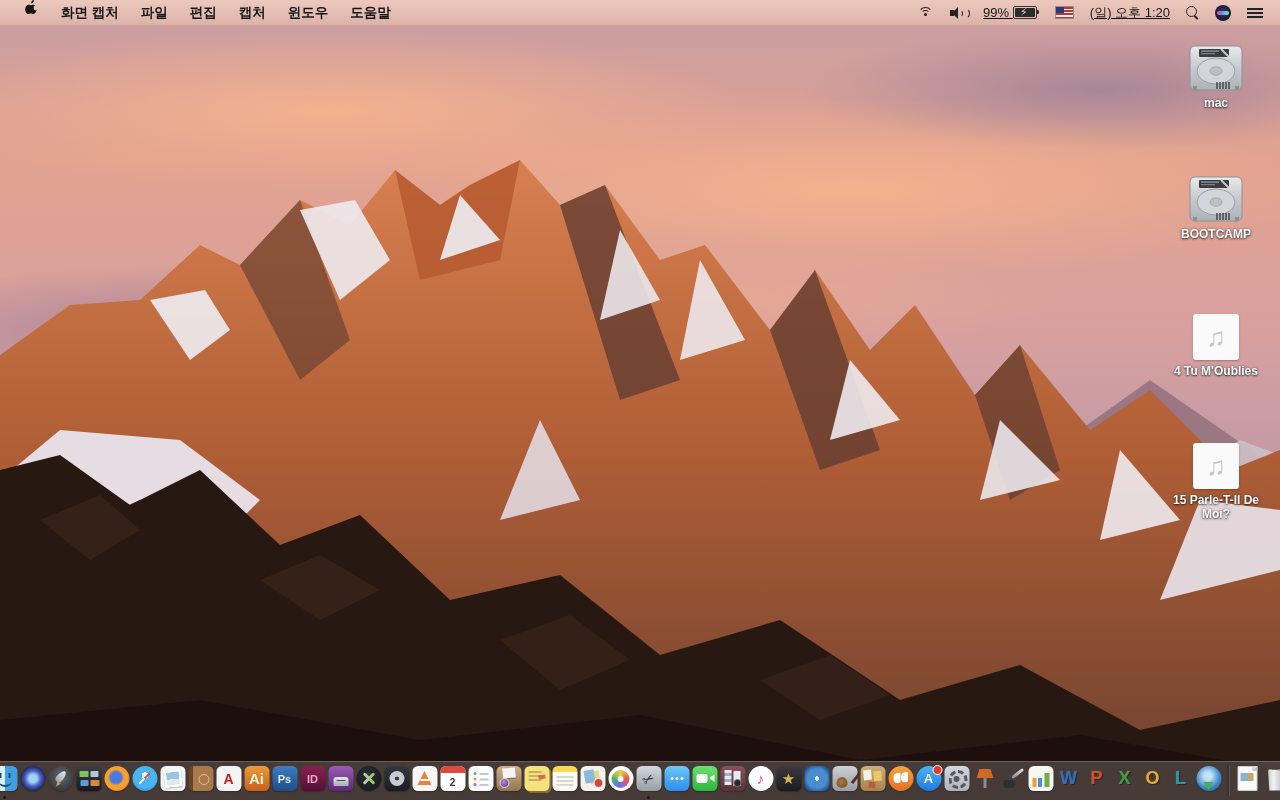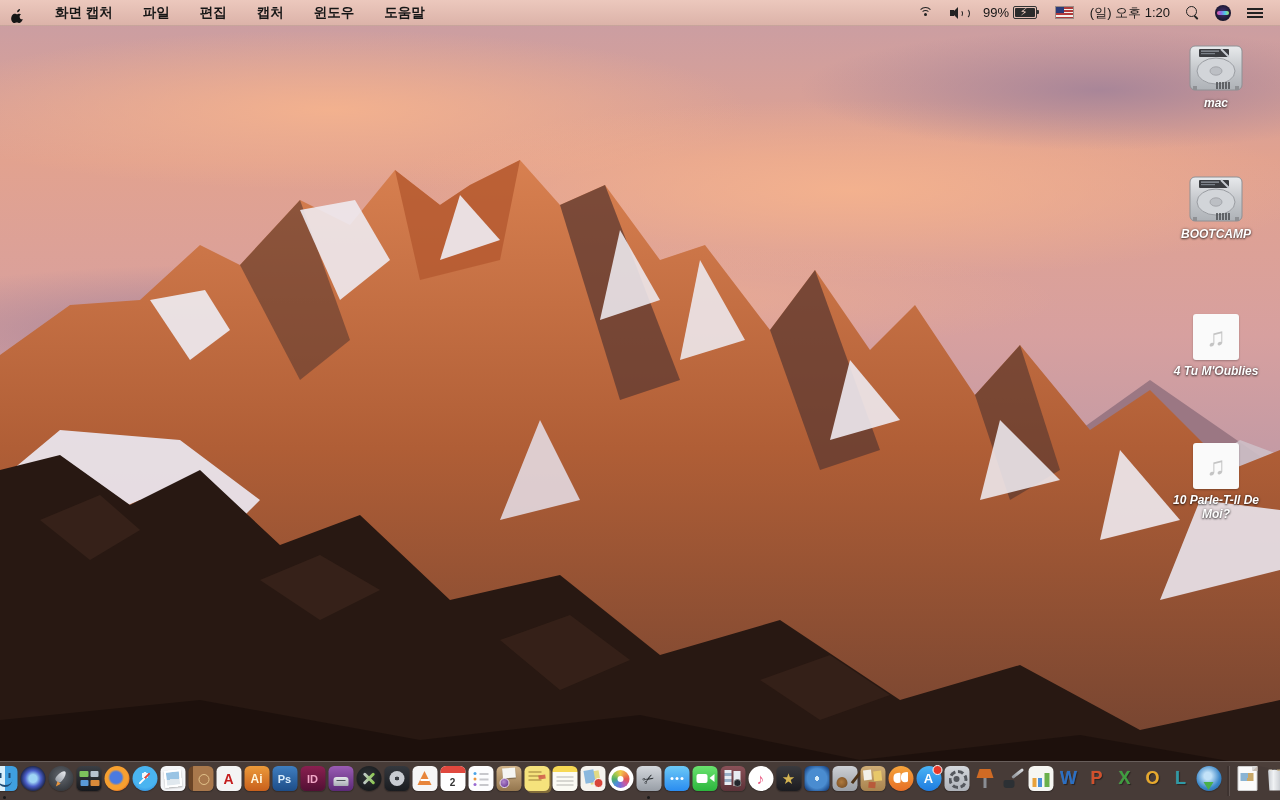--- a/index.html
+++ b/index.html
@@ -5,24 +5,24 @@
   html,body{margin:0;padding:0;background:#000;}
   .screen{position:relative;width:1280px;height:800px;overflow:hidden;
     font-family:"Liberation Sans","DejaVu Sans",sans-serif;-webkit-font-smoothing:antialiased;}
   
   .wallpaper{position:absolute;inset:0;}
   
   .menubar{position:absolute;top:0;left:0;right:0;height:25px;
     background:linear-gradient(180deg,#ecc8bd,#dcb3a9);
     border-bottom:1px solid rgba(90,60,55,.25);
     display:flex;align-items:center;font-size:13.5px;color:#161616;z-index:30;}
-  .mb-left{display:flex;align-items:flex-end;gap:8px;}
+  .mb-left{display:flex;align-items:flex-start;gap:0;padding-left:14px;}
   .mb-item{padding:0 11px;line-height:25px;white-space:nowrap;font-weight:bold;}
   .mb-appname{font-weight:bold;}
-  .mb-right{margin-left:auto;display:flex;align-items:center;gap:6px;padding-right:12px;}
+  .mb-right{margin-left:auto;display:flex;align-items:center;gap:6px;padding-right:12px;text-decoration:underline;}
   .mb-status{display:flex;align-items:center;padding:0 5px;height:25px;}
   .apple-logo{width:14px;height:16px;display:block;}
   .pct{font-size:13px;}
   .clock{font-size:13px;white-space:nowrap;}
   
   .flag{width:17px;height:11px;position:relative;border:0.5px solid #9a8a86;
     background:repeating-linear-gradient(180deg,#b03a3a 0 1.6px,#f2f0ec 1.6px 3.2px);}
   .flag::before{content:"";position:absolute;left:0;top:0;width:8px;height:6px;background:#2a3a78;}
   
   .loupe{width:13px;height:13px;position:relative;}
@@ -47,21 +47,21 @@
   .vol::before{content:"";position:absolute;left:0;top:3px;width:4px;height:6px;background:#222;}
   .vol::after{content:"";position:absolute;left:2px;top:0;border-top:6px solid transparent;border-bottom:6px solid transparent;border-right:6px solid #222;}
   .vol i{position:absolute;left:9px;top:1px;width:9px;height:9px;border:1.5px solid transparent;border-right-color:#222;border-radius:50%;}
   .vol i.v2{left:6px;top:3px;width:5px;height:5px;}
   
   .batt{position:relative;width:22px;height:11px;border:1px solid #333;border-radius:2px;margin-right:2px;}
   .batt::before{content:"";position:absolute;right:-3px;top:3px;width:2px;height:4px;background:#333;border-radius:0 1px 1px 0;}
   .batt .fill{position:absolute;inset:1px;background:#2b2b2b;border-radius:1px;}
   .batt .bolt{position:absolute;left:6px;top:-1px;font-size:11px;color:#e8c8bd;z-index:2;line-height:12px;}
   
-  .desk-col{position:absolute;top:44px;right:4px;width:120px;display:flex;flex-direction:column;align-items:center;z-index:10;font-style:italic;}
+  .desk-col{position:absolute;top:44px;right:4px;width:120px;display:flex;flex-direction:column;align-items:center;z-index:10;}
   .desk-item{width:120px;display:flex;flex-direction:column;align-items:center;margin-bottom:7px;}
   .desk-label{margin-top:4px;font-size:12px;font-weight:bold;color:#fff;text-align:center;line-height:14px;
     text-shadow:0 1px 2px rgba(0,0,0,.65),0 0 3px rgba(0,0,0,.4);max-width:112px;}
   .drive-svg{width:58px;height:48px;}
   .audio-icon{width:46px;height:46px;margin-top:8px;background:#fafafa;border-radius:3px;
     box-shadow:0 1px 2px rgba(0,0,0,.25);display:flex;align-items:center;justify-content:center;}
   .audio-icon span{font-size:26px;color:#c4c4c4;line-height:1;}
   .drive-gap{height:58px;}
   .audio-gap{height:50px;}
   
@@ -91,21 +91,21 @@
   .i-firefox{border-radius:50%;background:radial-gradient(circle at 46% 46%,#4a7ae0 0 30%,#f7a030 42% 62%,#e06018 78%,#c44a14);}
   .i-safari{border-radius:50%;background:radial-gradient(circle at 50% 38%,#f2f8fc 0 16%,#4ab4f0 17% 60%,#1e7ad8);}
   .i-safari::before{content:"";position:absolute;left:11.5px;top:5px;width:2px;height:15px;border-radius:1px;
     background:linear-gradient(180deg,#e0443a 50%,#fdfdfd 50%);transform:rotate(45deg);}
   .i-preview{background:#f5f6f8;}
   .i-preview::before{content:"";position:absolute;inset:4px;background:linear-gradient(180deg,#9ac4e4 55%,#e0e8ee 55%);
     border:2px solid #fff;box-shadow:0 1px 2px rgba(0,0,0,.3);transform:rotate(-6deg);}
   .i-contacts{background:linear-gradient(90deg,#6a4426 0 4px,#a9784c 4px);}
   .i-contacts::after{content:"";position:absolute;left:10px;top:8px;width:9px;height:9px;border-radius:50%;border:1.5px solid #e2c28a;}
   .i-acrobat{background:#f4f4f4;color:#c41d1d;font-weight:bold;font-size:14px;}
-  .i-illustrator{background:linear-gradient(180deg,#ec9a3a,#c8601c);color:#fff6dc;font-weight:bold;font-size:12px;}
+  .i-illustrator{background:linear-gradient(180deg,#ec9a3a,#c8601c);color:#fff6dc;font-weight:bold;font-size:15px;}
   .i-photoshop{background:linear-gradient(180deg,#3f7ec0,#1d4d88);color:#dceefc;font-weight:bold;font-size:11px;}
   .i-indesign{background:linear-gradient(180deg,#8a2050,#521034);color:#f4a8c8;font-weight:bold;font-size:11px;}
   .i-toast{background:linear-gradient(180deg,#9a5cb4,#5c2a78);}
   .i-toast::before{content:"";position:absolute;left:5px;bottom:5px;width:15px;height:9px;border-radius:3px 3px 1px 1px;
     background:linear-gradient(180deg,#e4e6ea,#a8acb4);}
   .i-toast::after{content:"";position:absolute;left:8px;bottom:10px;width:9px;height:1.5px;background:#4a4e56;}
   .i-xapp{border-radius:50%;background:radial-gradient(circle at 45% 40%,#2e3236,#101214);}
   .i-xapp::before,.i-xapp::after{content:"";position:absolute;left:5px;top:11px;width:15px;height:3.2px;border-radius:1.5px;
     background:linear-gradient(90deg,#c4cad0,#8ac84a);}
   .i-xapp::before{transform:rotate(45deg);}
@@ -377,21 +377,21 @@
       <div class="audio-icon">
           <span>♫</span>
         </div>
       <div class="desk-label">4 Tu M'Oublies</div>
     </div>
     <div class="audio-gap"></div>
     <div class="desk-item">
       <div class="audio-icon">
           <span>♫</span>
         </div>
-      <div class="desk-label">10 Parle-T-Il De Moi?</div>
+      <div class="desk-label">15 Parle-T-Il De Moi?</div>
     </div>
   </div>
 
   <div class="dock">
     <div class="dock-item">
         <div class="ic i-finder"></div>
         <div class="run-dot"></div>
       </div>
     <div class="dock-item">
         <div class="ic i-siri"></div>

